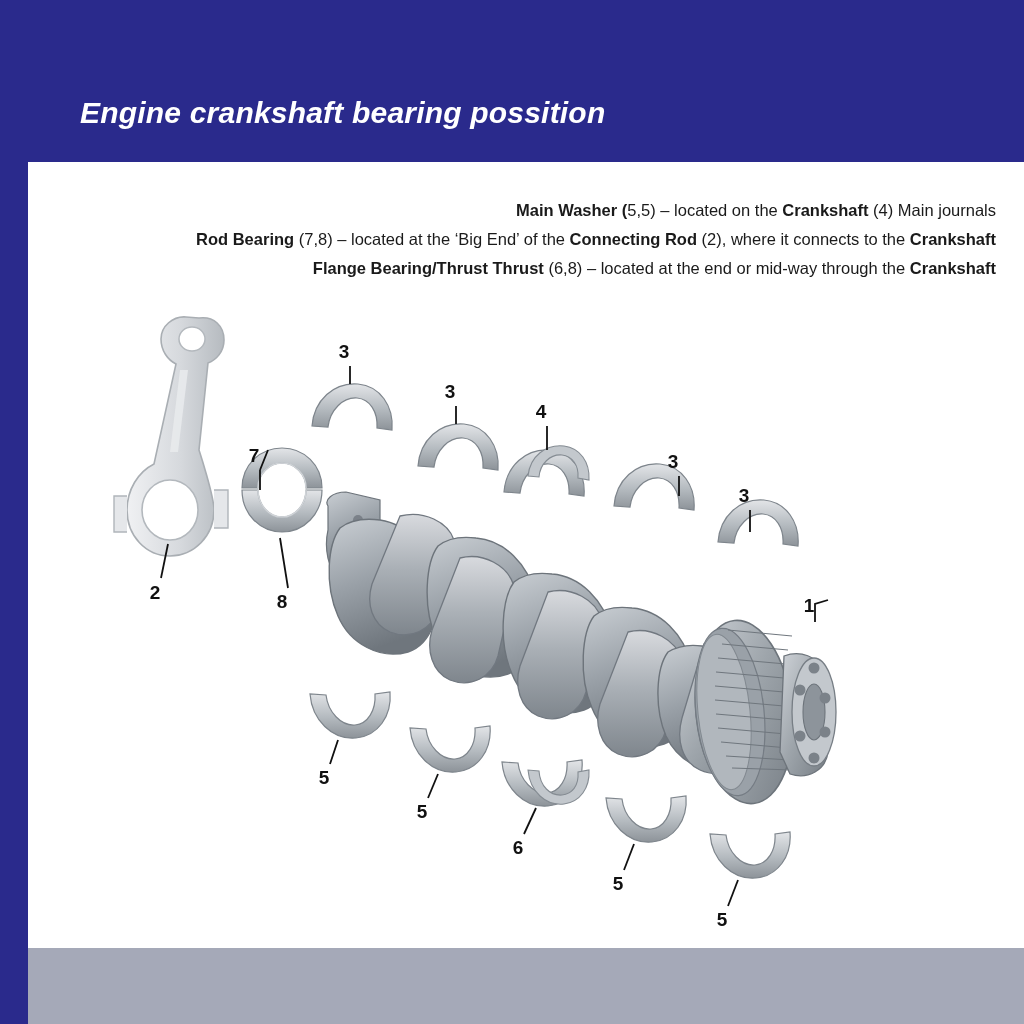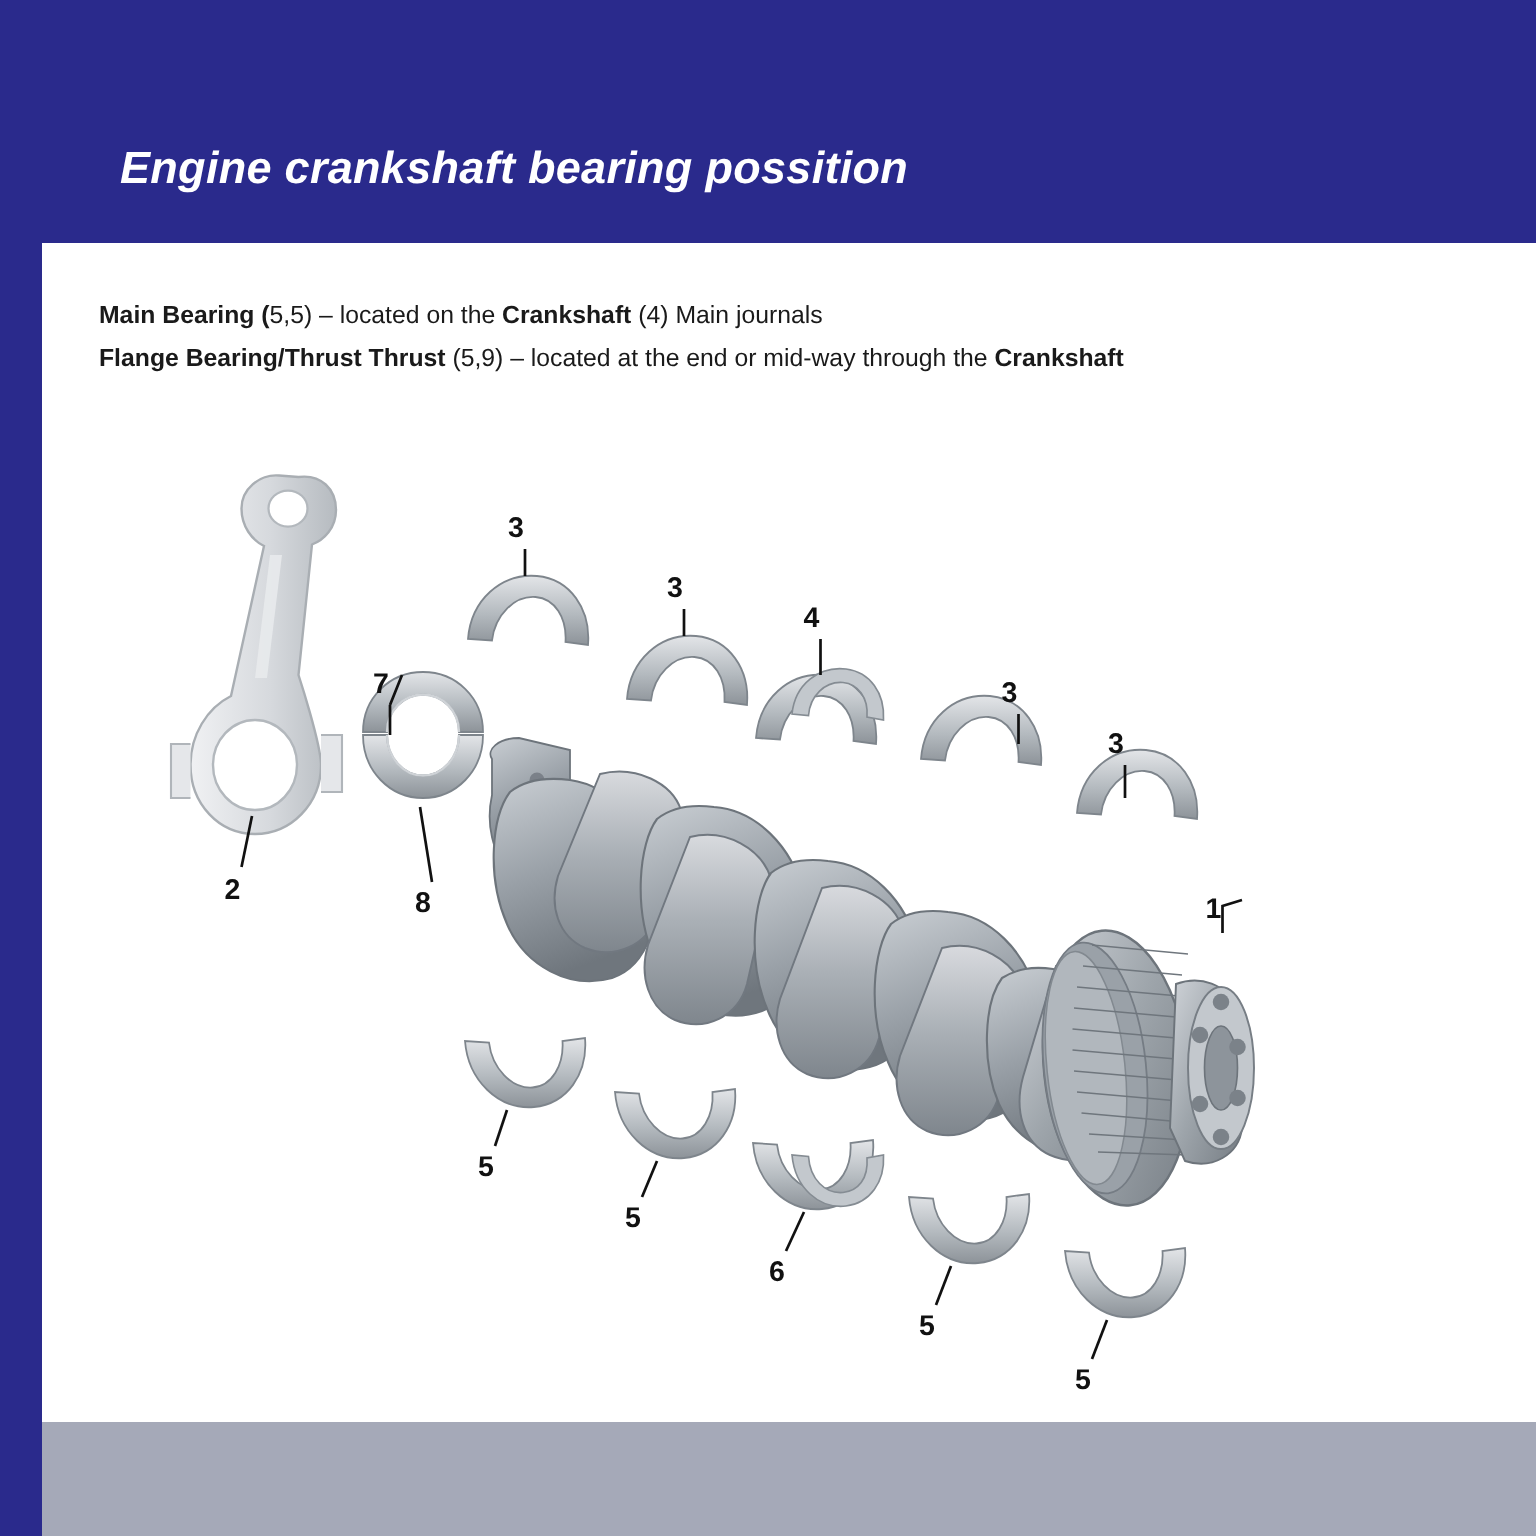--- a/index.html
+++ b/index.html
@@ -11,20 +11,21 @@
     height: 1024px;
     background: #ffffff;
     font-family: "Liberation Sans", sans-serif;
     overflow: hidden;
   }
   .page {
     position: relative;
     width: 1024px;
     height: 1024px;
     background: #ffffff;
+    text-align: right;
   }
   
   .left-band {
     position: absolute;
     left: 0; top: 0;
     width: 28px; height: 1024px;
     background: #2a2a8c;
   }
   
   .header-bar {
@@ -87,24 +88,27 @@
 <div class="page">
 
   <div class="left-band"></div>
 
   <div class="header-bar">
     <div class="header-title">Engine crankshaft bearing possition</div>
   </div>
 
   <div class="desc">
     <div class="line">
-      <b>Main Bearing (</b><span>5,5) – located on the </span><b>Crankshaft</b><span> (4) Main journals</span>
+      <b>Main Washer (</b><span>5,5) – located on the </span><b>Crankshaft</b><span> (4) Main journals</span>
     </div>
     <div class="line">
-      <b>Flange Bearing/Thrust Thrust</b><span> (5,9) – located at the end or mid-way through the </span><b>Crankshaft</b>
+      <b>Rod Bearing</b><span> (7,8) – located at the ‘Big End’ of the </span><b>Connecting Rod</b><span> (2), where it connects to the </span><b>Crankshaft</b>
+    </div>
+    <div class="line">
+      <b>Flange Bearing/Thrust Thrust</b><span> (6,8) – located at the end or mid-way through the </span><b>Crankshaft</b>
     </div>
   </div>
 
   <div class="diagram">
     <svg width="996" height="648" viewBox="0 0 996 648" xmlns="http://www.w3.org/2000/svg">
       <defs>
         <linearGradient id="gmetal" x1="0" y1="0" x2="0" y2="1">
           <stop offset="0%" stop-color="#d8dade"></stop>
           <stop offset="45%" stop-color="#aab0b6"></stop>
           <stop offset="100%" stop-color="#7f868d"></stop>

